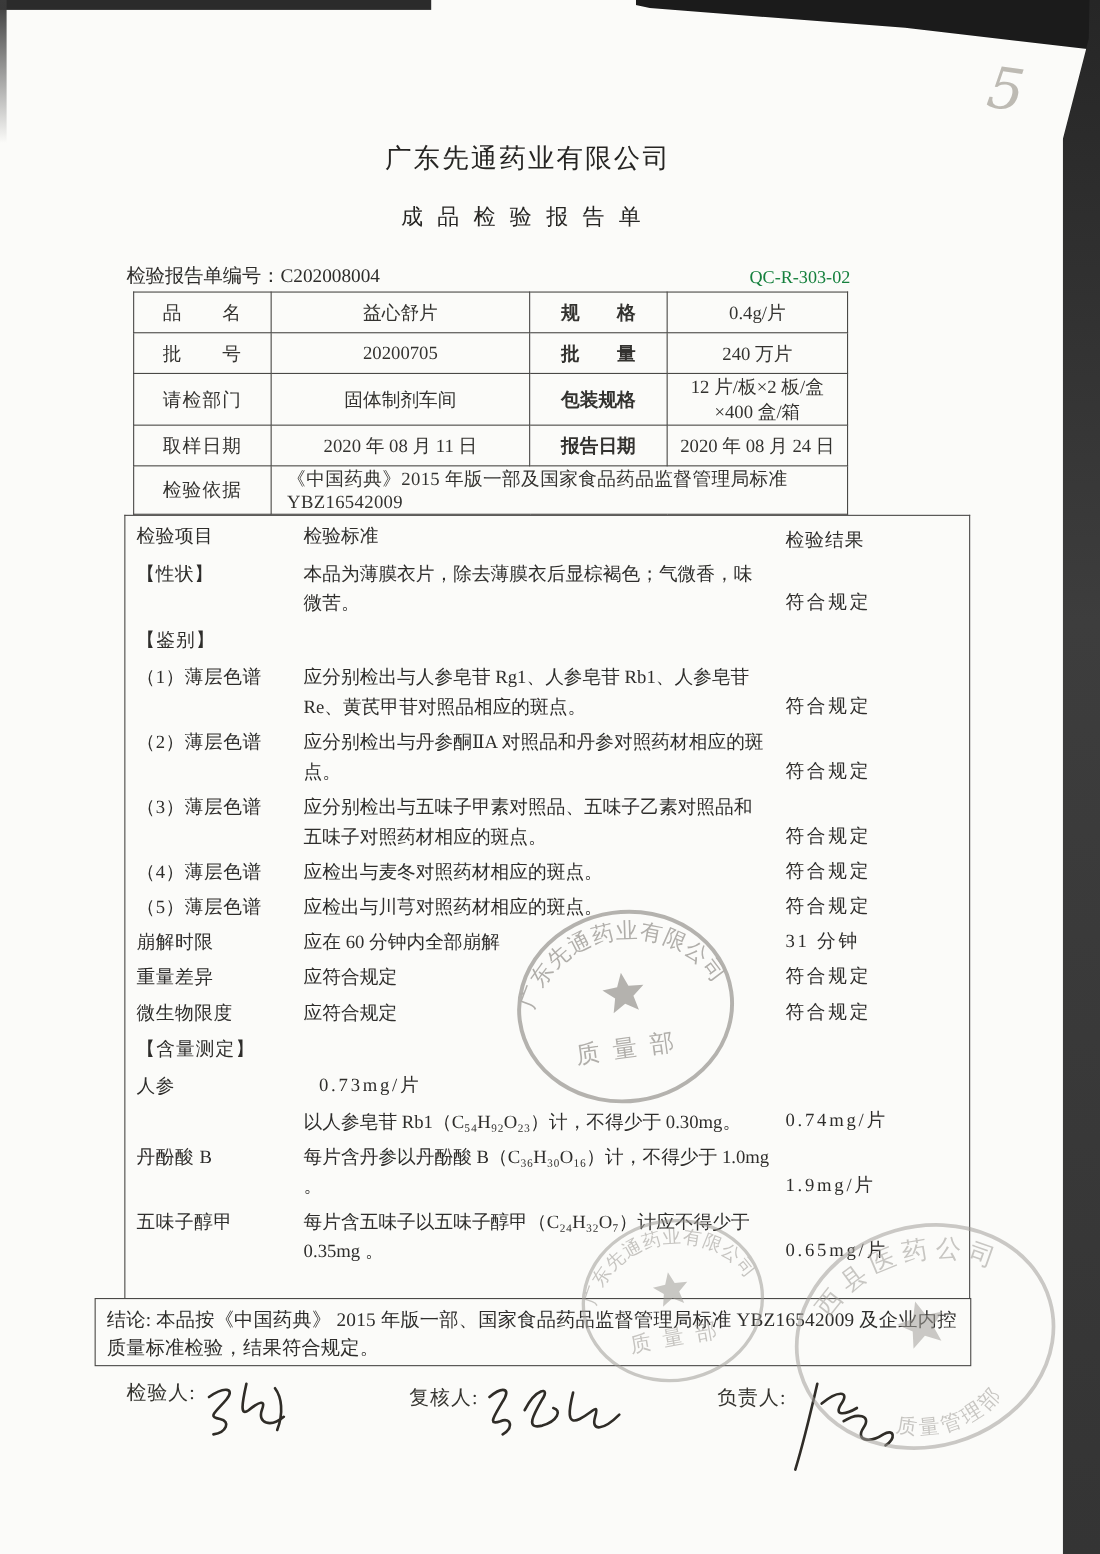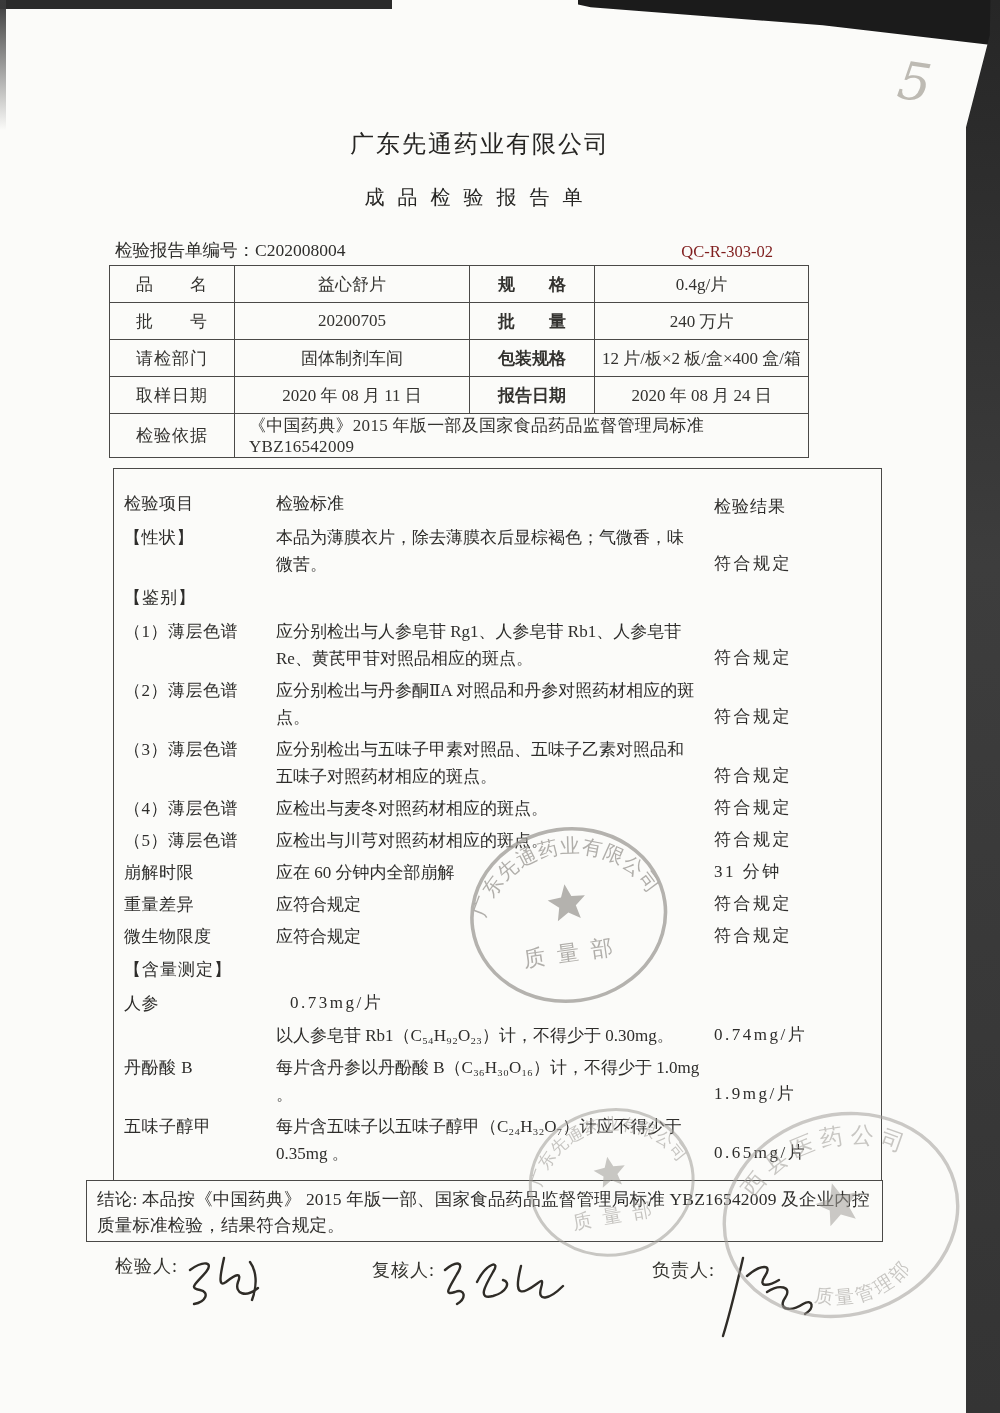--- a/index.html
+++ b/index.html
@@ -18,33 +18,33 @@
   .edge-right{position:absolute;right:0;top:0;width:34px;height:1413px;
     background:linear-gradient(180deg,#262626,#3d3d3d 40%,#343434);
     clip-path:polygon(72% 0,100% 0,100% 100%,0 100%,0 9%,70% 2.5%);}
   
   .company-title{position:absolute;top:128px;left:0;width:960px;text-align:center;
     font-size:24px;letter-spacing:2px;color:#262523;}
   .doc-title{position:absolute;top:184px;left:0;width:960px;text-align:center;
     font-size:20px;letter-spacing:13px;color:#262523;}
   .report-meta{position:absolute;top:238px;left:115px;width:768px;display:flex;
     justify-content:space-between;align-items:flex-end;font-size:17.5px;}
-  .report-meta .code{font-size:16.5px;padding-right:110px;color:#7f1d1d;}
-  
-  table.info{position:absolute;top:265px;left:109px;width:700px;border-collapse:collapse;
+  .report-meta .code{font-size:16.5px;padding-right:110px;color:#15803d;}
+  
+  table.info{position:absolute;top:265px;left:121px;width:650px;border-collapse:collapse;
     font-size:17px;color:#33322f;}
   table.info td{border:1.8px solid #4a4947;height:36px;padding:0 6px;text-align:center;}
   table.info td.lbl{width:112px;letter-spacing:1px;}
   table.info td.v1{width:222px;}
   table.info td.l2{width:112px;font-weight:bold;}
   table.info td.basis{text-align:left;padding-left:14px;letter-spacing:.3px;}
   
   .items-box{position:absolute;top:468px;left:113px;width:769px;height:712px;
     border:1.8px solid #4a4947;border-bottom:none;box-sizing:border-box;
-    padding:20px 6px 0 10px;font-size:17px;overflow:hidden;}
+    padding:4px 6px 0 10px;font-size:17px;overflow:hidden;}
   .irow{display:flex;margin-bottom:5px;}
   .irow .c-name{width:152px;flex:0 0 152px;line-height:27px;letter-spacing:.5px;}
   .irow .c-std{width:424px;flex:0 0 424px;line-height:27px;}
   .irow .c-res{flex:1;display:flex;align-items:flex-end;justify-content:flex-start;
     padding-left:14px;padding-bottom:2px;letter-spacing:2.5px;line-height:25px;}
   .irow.head .c-name,.irow.head .c-std{line-height:30px;}
   .irow.head .c-res{align-items:flex-end;padding-bottom:0;letter-spacing:1px;}
   .irow.sec{margin:6px 0 7px 0;}
   .irow.sec .c-name{letter-spacing:1px;}
   

